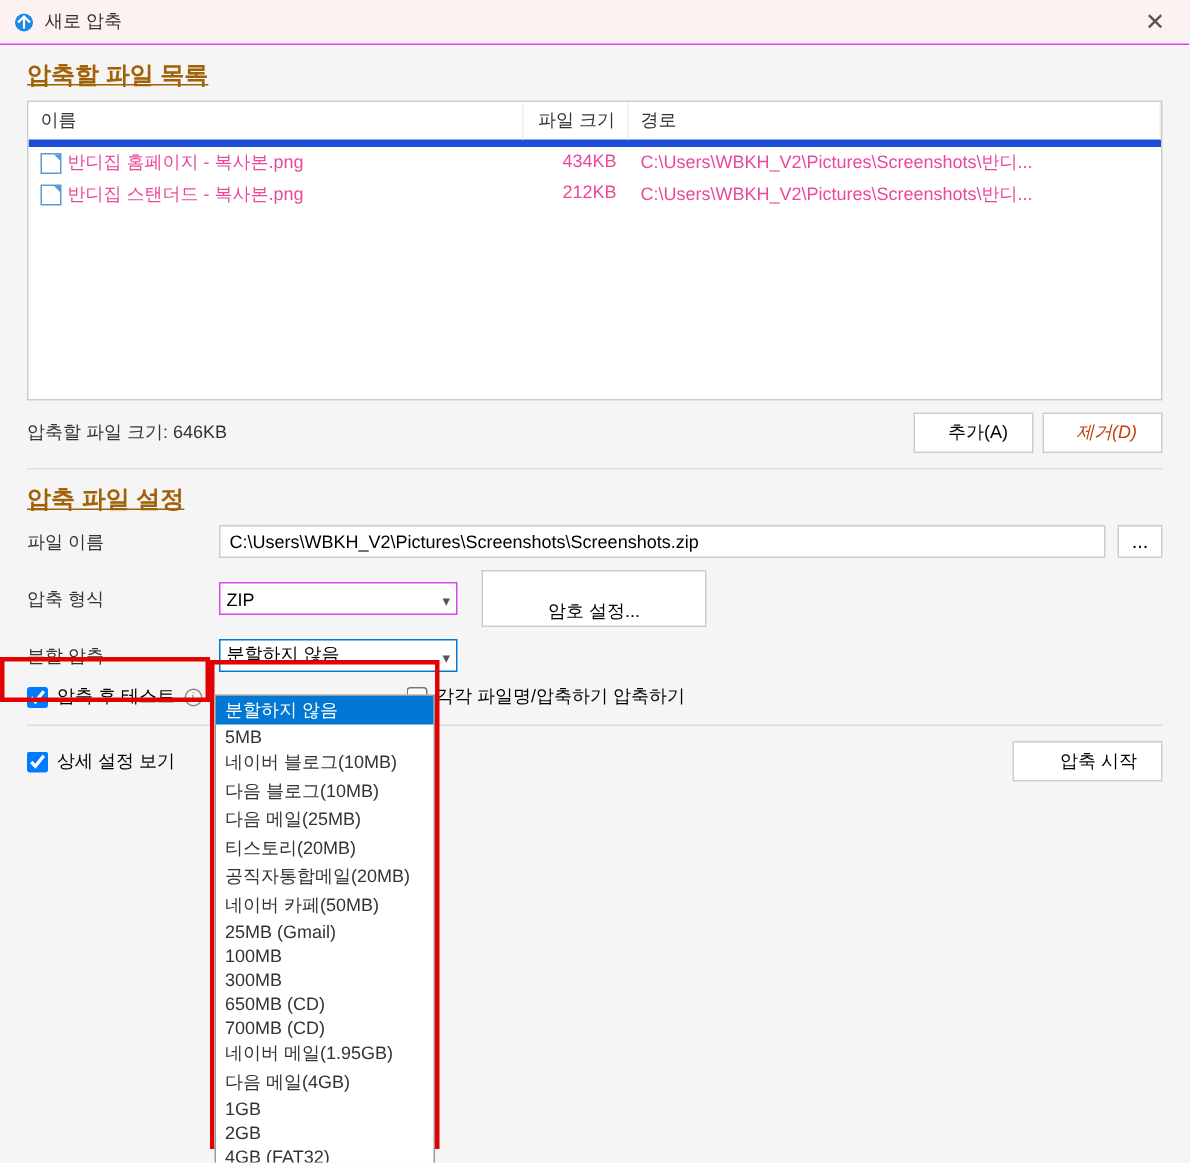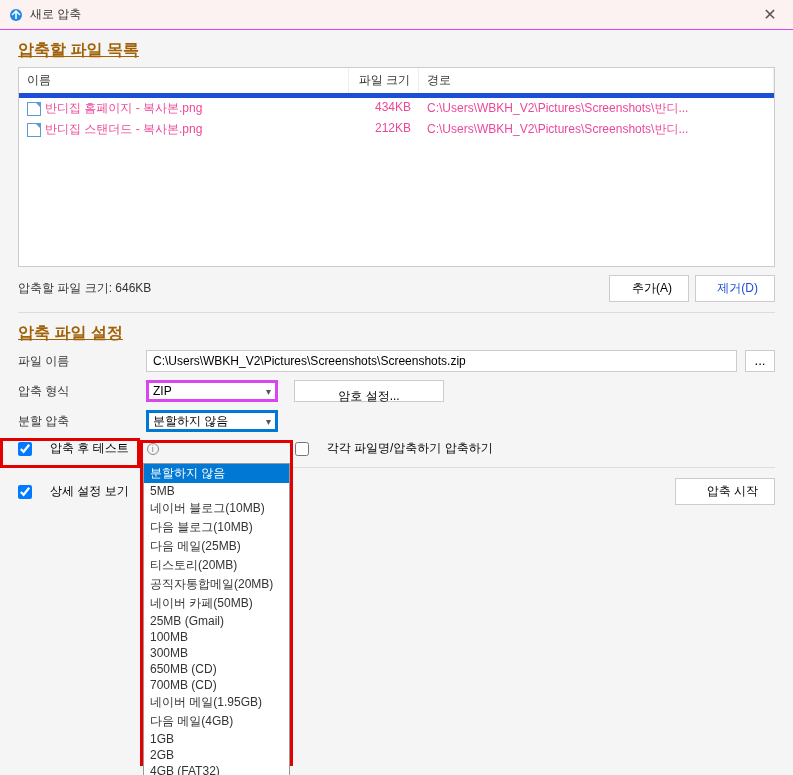--- a/index.html
+++ b/index.html
@@ -89,21 +89,21 @@
     .size-row .spacer { flex: 1; }
     .btn {
       background: #fff;
       border: 1px solid #ccc;
       padding: 4px 16px;
       font-size: 12px;
       cursor: pointer;
       min-width: 80px;
       text-align: right;
     }
-    .btn[disabled] { color: #1d4ed8; cursor: default; }
+    .btn[disabled] { color: #c2410c; cursor: default; font-style: italic; }
     .btn + .btn { margin-left: 6px; }
     hr.divider { border: none; border-top: 1px solid #ddd; margin: 10px 0; }
     .form-row {
       display: flex;
       align-items: center;
       margin-bottom: 8px;
       gap: 8px;
     }
     .form-row .row-label { width: 120px; font-size: 12px; color: #333; }
     .text-input {
@@ -117,37 +117,37 @@
     .browse-btn {
       width: 30px;
       height: 22px;
       border: 1px solid #ccc;
       background: #fff;
       cursor: pointer;
       text-align: center;
       line-height: 18px;
     }
     .select {
-      border: 3px solid #d946ef;
+      border: 1px solid #d946ef;
       padding: 2px 4px;
       font-size: 12px;
       background: #fff;
       height: 22px;
-      width: 132px;
+      width: 159px;
       display: inline-flex;
-      align-items: center;
+      align-items: flex-end;
       justify-content: space-between;
       cursor: pointer;
       position: relative;
     }
     .select .arrow { font-size: 10px; color: #555; }
     .pw-btn {
       border: 1px solid #ccc;
       background: #fff;
-      padding: 7px 30px;
+      padding: 18px 30px;
       font-size: 12px;
       cursor: pointer;
       margin-left: 8px;
       height: 22px;
       width: 150px;
       text-align: center;
     }
     .red-box {
       border: 3px solid #e20000;
       position: absolute;
@@ -171,21 +171,21 @@
       cursor: pointer;
       white-space: nowrap;
     }
     .dropdown-panel .opt.selected {
       background: #0078d4;
       color: #fff;
     }
     .checkbox-row {
       display: flex;
       align-items: center;
-      gap: 18px;
+      gap: 6px;
       font-size: 12px;
     }
     .checkbox-row input[type=checkbox] {
       accent-color: #007bff;
       width: 14px; height: 14px;
     }
     .info-icon {
       display: inline-block;
       width: 12px; height: 12px;
       border: 1px solid #888;

